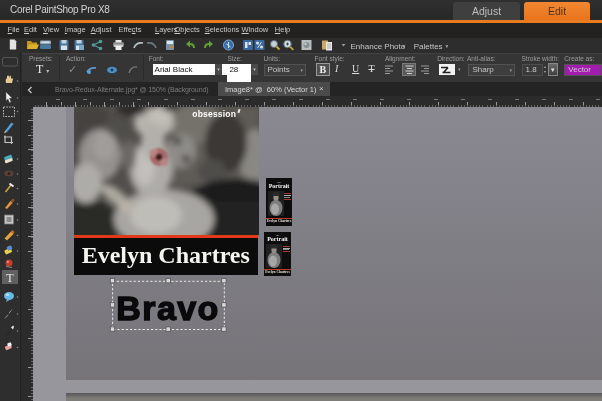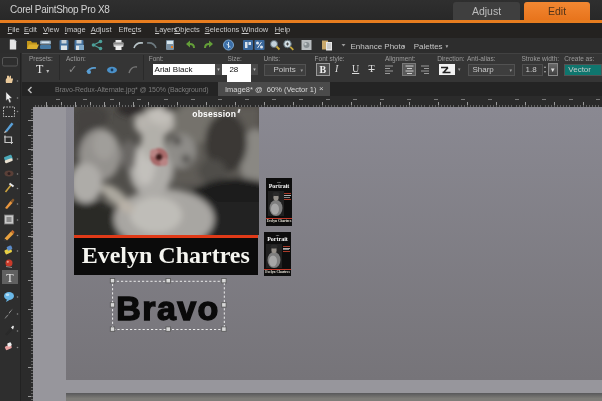--- a/index.html
+++ b/index.html
@@ -164,21 +164,21 @@
         <path d="M1,8 Q3,1 9,2" stroke="#777" stroke-width="1.4" fill="none"></path>
       </svg>
  <div class="abs" style="left:143px;top:2px;width:1px;height:25px;background:#2a2a2a;"></div>
  <span class="abs" style="left:148.7px;top:2px;">Font:</span>
  <div class="abs" style="left:152.6px;top:11px;width:76px;height:11.5px;background:#fff;color:#111;font-size:8px;line-height:11px;padding-left:2px;">Arial Black</div>
  <div class="abs" style="left:214.9px;top:11px;width:7px;height:11.5px;background:#4a4a4a;color:#bbb;font-size:5px;text-align:center;line-height:11px;">▾</div>
  <span class="abs" style="left:227.4px;top:2px;">Size:</span>
  <div class="abs" style="left:227.4px;top:11px;width:23.7px;height:28px;background:#fff;color:#111;font-size:8px;line-height:11px;padding-left:2px;">28</div>
  <div class="abs" style="left:251.1px;top:11px;width:7px;height:11.5px;background:#4a4a4a;color:#bbb;font-size:5px;text-align:center;line-height:11px;">▾</div>
  <span class="abs" style="left:263.5px;top:2px;">Units:</span>
- <div class="abs" style="left:263.5px;top:11px;width:42.4px;height:12px;background:#3e3e3e;border:1px solid #525252;color:#c8c8c8;font-size:8px;line-height:10px;padding-left:9px;">Points<span class="abs" style="right:2px;font-size:5px;color:#999;">▾</span></div>
+ <div class="abs" style="left:263.5px;top:11px;width:42.4px;height:12px;background:#3e3e3e;border:1px solid #525252;color:#c8c8c8;font-size:8px;line-height:10px;padding-left:3px;">Points<span class="abs" style="right:2px;font-size:5px;color:#999;">▾</span></div>
  <span class="abs" style="left:314.6px;top:2px;">Font style:</span>
  <div class="abs" style="left:315.9px;top:10px;width:13.7px;height:13.5px;background:#4f4f4f;border:1px solid #9a9a9a;color:#f0f0f0;font-size:10px;font-weight:bold;font-family:'Liberation Serif',serif;text-align:center;line-height:12px;">B</div>
  <span class="abs" style="left:335px;top:10px;color:#ddd;font-size:10px;font-style:italic;font-family:'Liberation Serif',serif;">I</span>
  <span class="abs" style="left:352px;top:10px;color:#ddd;font-size:10px;font-family:'Liberation Serif',serif;text-decoration:underline;">U</span>
  <span class="abs" style="left:368.5px;top:10px;color:#ddd;font-size:10px;font-family:'Liberation Serif',serif;text-decoration:line-through;">T</span>
  <span class="abs" style="left:384.9px;top:2px;">Alignment:</span>
  <svg class="abs" style="left:385px;top:12px;" width="10" height="9">
         <path d="M0,1 h8 M0,3.5 h5 M0,6 h8 M0,8.5 h5" stroke="#9a9a9a" stroke-width="1"></path>
       </svg>
  <div class="abs" style="left:402.3px;top:10px;width:13.7px;height:13.5px;background:#5a5a5a;border:1px solid #7a7a7a;"></div>
@@ -194,21 +194,21 @@
         <path d="M0,1.5 h7 M1.5,6.5 h8 M7,1.5 L2.5,6.5" stroke="#222" stroke-width="1.6"></path>
       </svg>
  <span class="abs" style="left:458px;top:13px;font-size:5px;color:#999;">▾</span>
  <span class="abs" style="left:467px;top:2px;">Anti-alias:</span>
  <div class="abs" style="left:468.4px;top:11px;width:46.6px;height:12px;background:#3e3e3e;border:1px solid #525252;color:#c8c8c8;font-size:8px;line-height:10px;padding-left:3px;">Sharp<span class="abs" style="right:2px;font-size:5px;color:#999;">▾</span></div>
  <span class="abs" style="left:521.5px;top:2px;">Stroke width:</span>
  <div class="abs" style="left:521.5px;top:11px;width:21px;height:12px;background:#3a3a3a;border:1px solid #4e4e4e;color:#c8c8c8;font-size:8px;line-height:10px;padding-left:3px;">1.8</div>
  <div class="abs" style="left:542.5px;top:11px;width:5px;height:12px;color:#aaa;font-size:4px;text-align:center;line-height:5px;">▴<br>▾</div>
  <div class="abs" style="left:547.8px;top:10.5px;width:10px;height:13px;background:linear-gradient(#6a6a6a,#3f3f3f);border:1px solid #888;color:#ddd;font-size:6px;text-align:center;line-height:12px;">▼</div>
  <span class="abs" style="left:564.3px;top:2px;">Create as:</span>
- <div class="abs" style="left:564.3px;top:11px;width:37.7px;height:12px;background:#0f766e;border:1px solid #525252;color:#c8c8c8;font-size:8px;line-height:10px;padding-left:3px;">Vector</div>
+ <div class="abs" style="left:564.3px;top:11px;width:37.7px;height:12px;background:#a21caf;border:1px solid #525252;color:#c8c8c8;font-size:8px;line-height:10px;padding-left:3px;">Vector</div>
 </div>
 
 <div class="abs" style="left:22px;top:81.5px;width:580px;height:14.5px;background:#242424;"></div>
 <svg class="abs" style="left:26px;top:85.5px;" width="8" height="8" viewBox="0 0 8 8">
       <path d="M5.5,1 L2.5,4 L5.5,7" stroke="#c0c0c0" stroke-width="1.4" fill="none"></path>
     </svg>
 <div class="abs" style="left:55px;top:85.5px;font-size:7px;letter-spacing:-0.1px;color:#7b7b7b;">Bravo-Redux-Alternate.jpg* @ 150% (Background)</div>
 <div class="abs" style="left:218px;top:82px;width:112px;height:13.5px;background:#4b4b4b;"></div>
 <div class="abs" style="left:225px;top:85px;font-size:7.5px;color:#d8d8d8;">Image8* @&nbsp; 60% (Vector 1)</div>
 <div class="abs" style="left:319px;top:84px;font-size:8px;color:#cfcfcf;">×</div>

